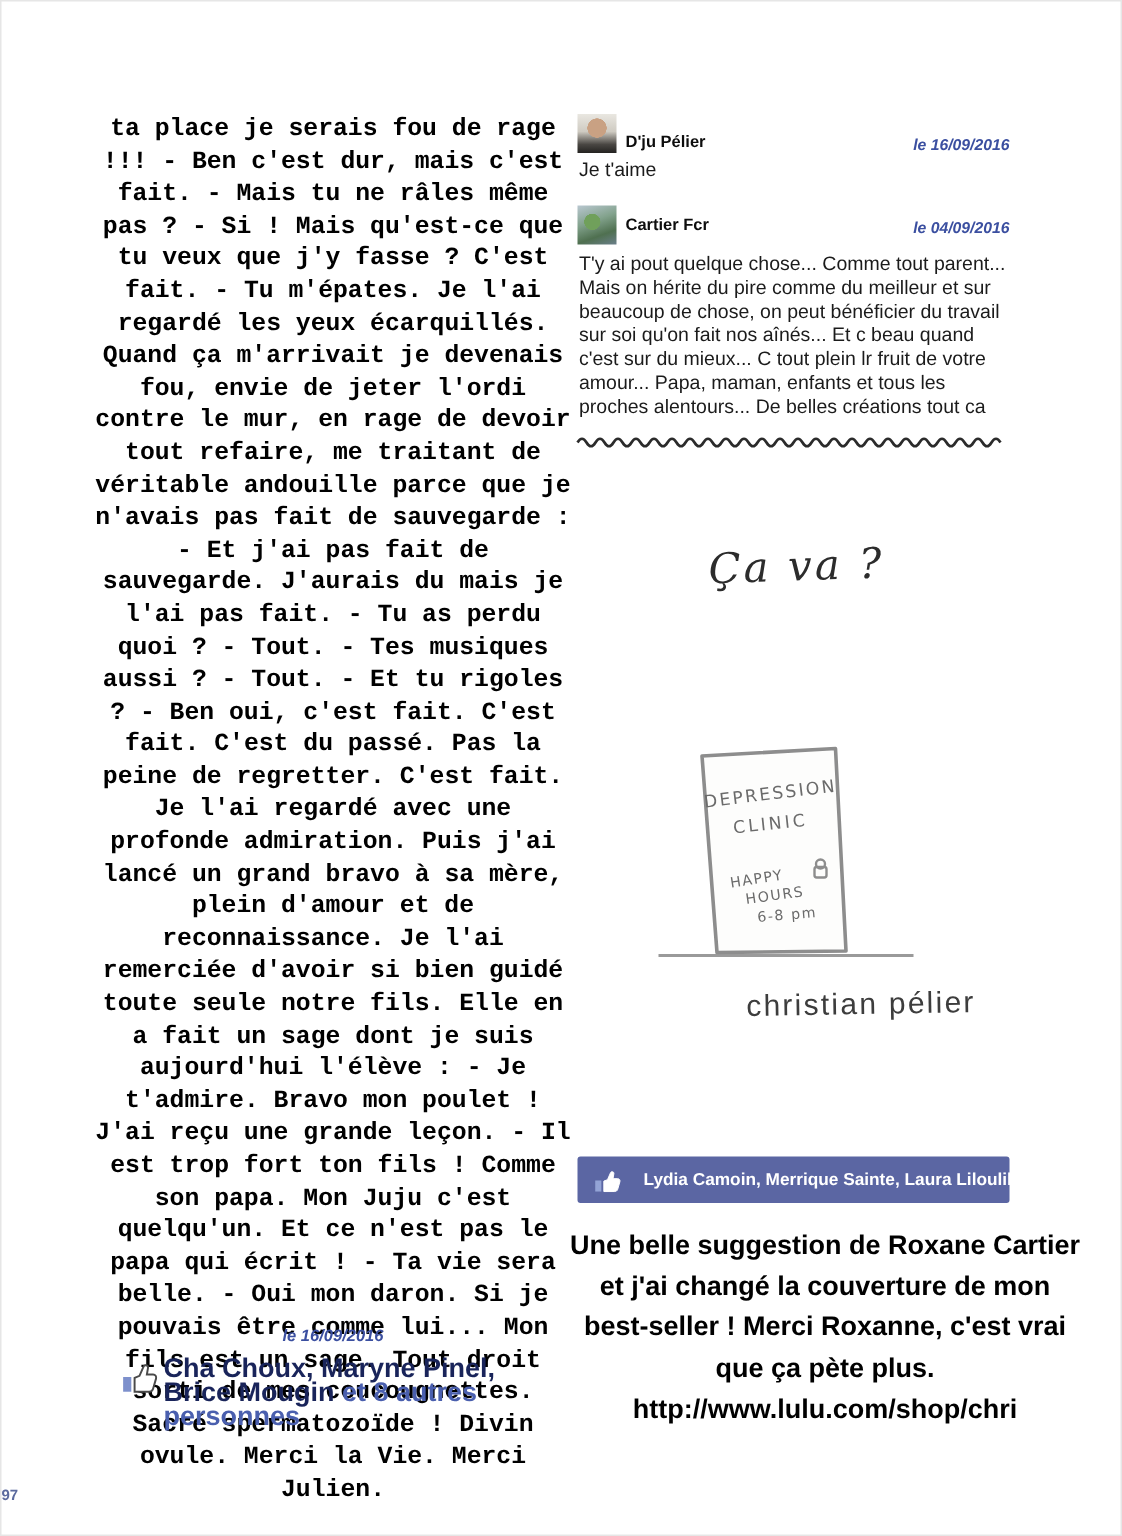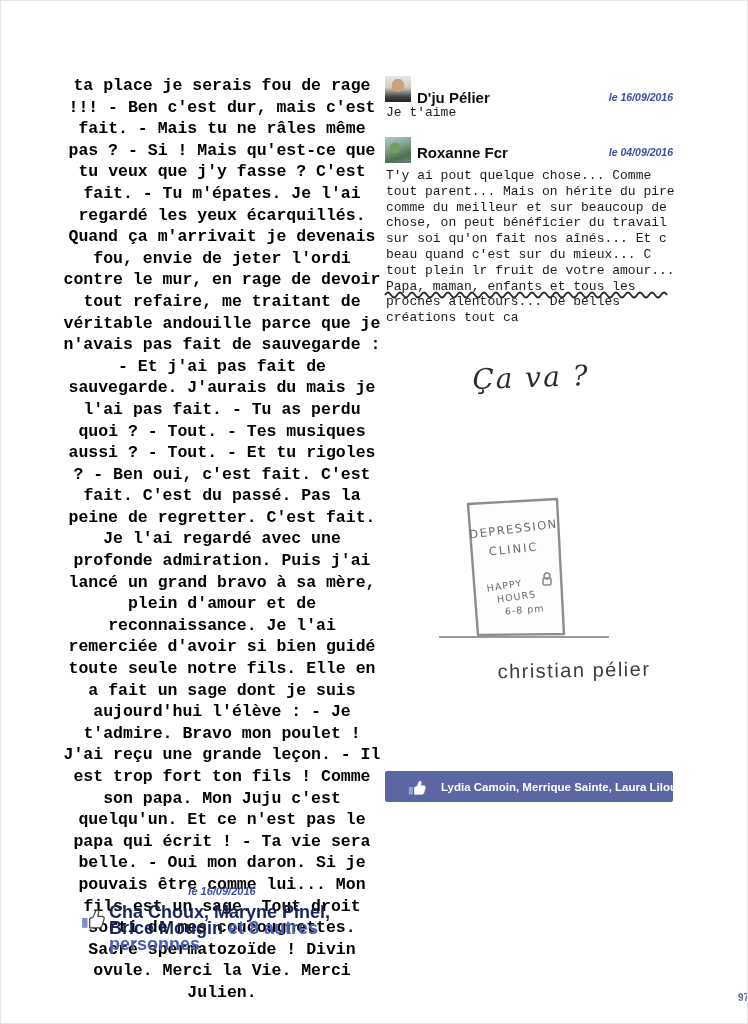--- a/index.html
+++ b/index.html
@@ -33,63 +33,63 @@
     background:
       radial-gradient(circle at 50% 36%, #c9a183 0 30%, rgba(0,0,0,0) 31%),
       linear-gradient(180deg,#e9e7e1 0%,#cfcbc2 45%,#4a4743 78%,#232220 100%);
   }
   .avatar-laurence {
     background:
       radial-gradient(circle at 38% 42%, #70a05b 0 24%, rgba(0,0,0,0) 25%),
       linear-gradient(160deg,#b9c7d0 0%,#82a28c 40%,#4f7050 72%,#6b7f8a 100%);
   }
   .comment-name {
-    position:absolute; font-size:15px; font-weight:700; color:#0d0d0d;
+    position:absolute; font-size:11px; font-weight:700; color:#0d0d0d;
   }
   .comment-date {
     position:absolute; font-size:10.5px; font-weight:700; font-style:italic;
     color:#3b4fa0; text-align:right; width:110px;
   }
   .comment-body {
     position:absolute; left:385px; width:292px;
-    font-size:13px; line-height:15.8px; color:#1b1b1b;font-family:Liberation Mono, monospace;
+    font-size:13px; line-height:15.8px; color:#1b1b1b;
   }
   
   .squiggle { position:absolute; left:382px; top:288px; width:292px; height:12px; }
   
   .cava {
     position:absolute; left:440px; top:360px; width:180px; text-align:center;
     font-family:"DejaVu Serif", serif; font-style:italic;
     font-size:28px; letter-spacing:2px; color:#2c2c2c; transform:rotate(-2deg);
   }
   .door-svg { position:absolute; left:436px; top:492px; }
   .signature {
     position:absolute; left:488px; top:658px; width:170px; text-align:center;
     font-size:20px; letter-spacing:1.5px; color:#3d3d3d; transform:rotate(-1deg);
   }
   
   .likes-bar {
     position:absolute; left:384px; top:770px; width:288px; height:31px;
     background:#5b66a3; border-radius:2px;
-    display:flex; align-items:center; padding-left:23px;
+    display:flex; align-items:center; padding-left:11px;
   }
   .likes-bar .thumb-white { width:18px; height:18px; flex:0 0 auto; }
   .likes-bar-text {
     color:#ffffff; font-size:11.5px; font-weight:700; margin-left:15px;
     white-space:nowrap;
   }
   
   .bottom-par {
     position:absolute; left:378px; top:816px; width:342px;
     text-align:center; font-size:18px; line-height:27.2px;
     font-weight:700; color:#000;
   }
   
   .page-number {
-    position:absolute; left:0; top:991px; width:748px; text-align:right;
+    position:absolute; left:0; top:991px; width:748px; text-align:left;
     font-size:10px; font-weight:700; color:#5b6a9e;
   }
 </style>
 </head>
 <body>
 
 <div class="page">
 
   <div class="left-body">ta place je serais fou de rage !!! - Ben c'est dur, mais c'est fait. - Mais tu ne râles même pas ? - Si ! Mais qu'est-ce que tu veux que j'y fasse ? C'est fait. - Tu m'épates. Je l'ai regardé les yeux écarquillés. Quand ça m'arrivait je devenais fou, envie de jeter l'ordi contre le mur, en rage de devoir tout refaire, me traitant de véritable andouille parce que je n'avais pas fait de sauvegarde : - Et j'ai pas fait de sauvegarde. J'aurais du mais je l'ai pas fait. - Tu as perdu quoi ? - Tout. - Tes musiques aussi ? - Tout. - Et tu rigoles ? - Ben oui, c'est fait. C'est fait. C'est du passé. Pas la peine de regretter. C'est fait. Je l'ai regardé avec une profonde admiration. Puis j'ai lancé un grand bravo à sa mère, plein d'amour et de reconnaissance. Je l'ai remerciée d'avoir si bien guidé toute seule notre fils. Elle en a fait un sage dont je suis aujourd'hui l'élève : - Je t'admire. Bravo mon poulet ! J'ai reçu une grande leçon. - Il est trop fort ton fils ! Comme son papa. Mon Juju c'est quelqu'un. Et ce n'est pas le papa qui écrit ! - Ta vie sera belle. - Oui mon daron. Si je pouvais être comme lui... Mon fils est un sage. Tout droit sorti de mes coucougnettes. Sacré spermatozoïde ! Divin ovule. Merci la Vie. Merci Julien.</div>
 
@@ -105,21 +105,21 @@
       <span class="likes-more">et 8 autres personnes</span>
     </div>
   </div>
 
   <div class="avatar avatar-dju" style="left:384px; top:75px;"></div>
   <div class="comment-name" style="left:416px; top:88px;">D'ju Pélier</div>
   <div class="comment-date" style="left:562px; top:90px;">le 16/09/2016</div>
   <div class="comment-body" style="top:104px;">Je t'aime</div>
 
   <div class="avatar avatar-laurence" style="left:384px; top:136px;"></div>
-  <div class="comment-name" style="left:416px; top:143px;">Roxanne Fcr</div>
+  <div class="comment-name" style="left:416px; top:143px;">Cartier Fcr</div>
   <div class="comment-date" style="left:562px; top:145px;">le 04/09/2016</div>
   <div class="comment-body" style="top:167px;">T'y ai pout quelque chose... Comme tout parent... Mais on hérite du pire comme du meilleur et sur beaucoup de chose, on peut bénéficier du travail sur soi qu'on fait nos aînés... Et c beau quand c'est sur du mieux... C tout plein lr fruit de votre amour... Papa, maman, enfants et tous les proches alentours... De belles créations tout ca</div>
 
   <svg class="squiggle" viewBox="0 0 292 12">
     <path d="M2,6 q3,-5 6,0 t6,0 t6,0 t6,0 t6,0 t6,0 t6,0 t6,0 t6,0 t6,0 t6,0 t6,0 t6,0 t6,0 t6,0 t6,0 t6,0 t6,0 t6,0 t6,0 t6,0 t6,0 t6,0 t6,0 t6,0 t6,0 t6,0 t6,0 t6,0 t6,0 t6,0 t6,0 t6,0 t6,0 t6,0 t6,0 t6,0 t6,0 t6,0 t6,0 t6,0 t6,0 t6,0 t6,0 t6,0 t6,0 t6,0" fill="none" stroke="#2b2b2b" stroke-width="1.8"></path>
   </svg>
 
   <div class="cava">Ça va ?</div>
 
   <svg class="door-svg" width="220" height="158" viewBox="0 0 220 158">
@@ -139,16 +139,17 @@
   <div class="signature">christian pélier</div>
 
   <div class="likes-bar">
     <svg class="thumb-white" viewBox="0 0 22 22">
       <rect x="1" y="11" width="5" height="9" fill="#93a3d6"></rect>
       <path d="M8,20 L8,11.5 L11,10.3 L13.4,4.8 C14,3.2 16.4,3.7 16.2,5.4 L15.5,9.5 L19.3,9.5 C20.7,9.5 21.5,10.7 21.1,12 L19.3,18.2 C19,19.3 18,20 16.9,20 Z" fill="#ffffff" stroke="#ffffff" stroke-width="0.8"></path>
     </svg>
     <span class="likes-bar-text">Lydia Camoin, Merrique Sainte, Laura Liloulila</span>
   </div>
 
+  <div class="bottom-par">Une belle suggestion de Roxane Cartier et j'ai changé la couverture de mon best-seller ! Merci Roxanne, c'est vrai que ça pète plus. http://www.lulu.com/shop/chri</div>
 
   <div class="page-number">97</div>
 
 </div>
 
 </body></html>

